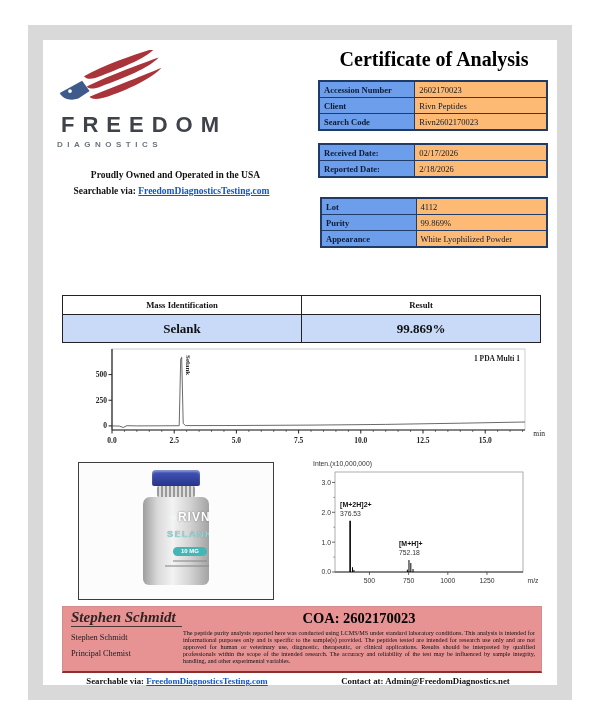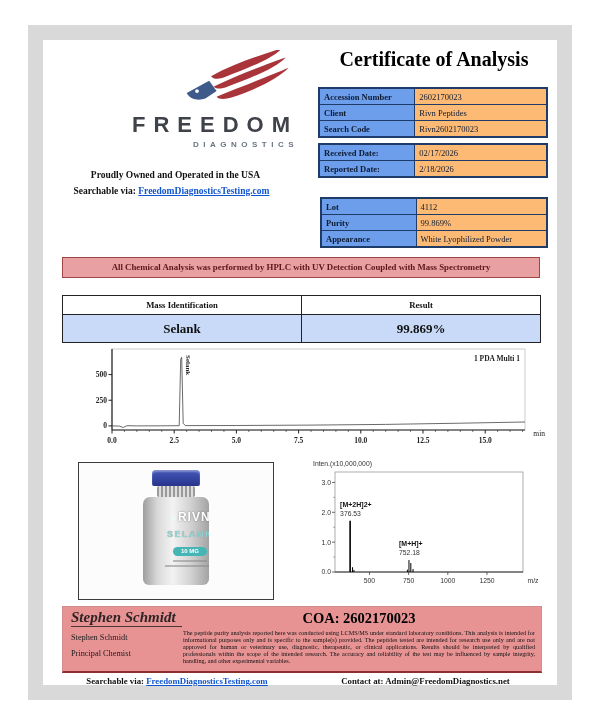--- a/index.html
+++ b/index.html
@@ -2,35 +2,35 @@
 <html><head>
 <meta charset="utf-8">
 <style>
   html,body{margin:0;padding:0;}
   body{width:600px;height:723px;background:#ffffff;font-family:"Liberation Serif",serif;position:relative;overflow:hidden;}
   .frame{position:absolute;left:28px;top:25px;width:514px;height:645px;border:15px solid #d9d9d9;background:#fff;}
   .content{position:relative;width:100%;height:100%;}
   .abs{position:absolute;}
 
   
-  .logo-block{left:10px;top:10px;width:245px;text-align:right;}
+  .logo-block{left:10px;top:10px;width:245px;text-align:left;}
   .brand{font-family:"Liberation Sans",sans-serif;font-weight:bold;font-size:22px;letter-spacing:8px;color:#3f4349;margin-top:2px;padding-left:8px;}
   .brand-sub{font-family:"Liberation Sans",sans-serif;font-weight:bold;font-size:8px;letter-spacing:4.5px;color:#6a7480;margin-top:2px;padding-left:4px;}
   .tagline{left:10px;top:130px;width:245px;text-align:center;font-weight:bold;font-size:9.5px;color:#111;}
   .search-line{left:2px;top:146px;width:253px;text-align:center;font-weight:bold;font-size:9.5px;color:#111;}
   a.lnk,.lnk{color:#1155cc;text-decoration:underline;cursor:pointer;}
 
   
   .coa-title{left:270px;top:8px;width:242px;text-align:center;font-weight:bold;font-size:20px;color:#000;}
   table.info{border-collapse:collapse;width:100%;}
   table.info td{border:1px solid #1f3c68;font-size:8.5px;height:15px;padding:0 4px;color:#0d1b33;}
   table.info td.lab{background:#6d9eeb;font-weight:bold;width:42%;}
   table.info td.val{background:#fdba74;}
   .tbl{border:1.5px solid #1f3c68;}
-  .info1{left:275px;top:47px;width:228px;}
+  .info1{left:275px;top:40px;width:228px;}
   .info2{left:275px;top:103px;width:228px;}
   .prod{left:19px;top:157px;width:218px;}
   .prod td.lab{width:54%;}
   .lot{left:277px;top:157px;width:226px;}
   .lot td.lab{width:42%;}
 
   
   .banner{left:19px;top:217px;width:476px;height:19px;background:#e9a0a2;border:1.5px solid #a04545;
           text-align:center;line-height:19px;font-weight:bold;font-size:8.8px;color:#5e1616;}
 
@@ -145,21 +145,20 @@
               <td class="val">99.869%</td>
             </tr>
       <tr>
               <td class="lab">Appearance</td>
               <td class="val">White Lyophilized Powder</td>
             </tr>
     </tbody>
         </table>
   </div>
 
-  <div class="abs banner">All Chemical Analysis was performed by HPLC with UV Detection Coupled with Mass Spectrometry</div>
 
   <table class="abs mass mass-wrap">
     <thead>
       <tr>
         <th style="width:50%">Mass Identification</th>
         <th style="width:50%">Result</th>
       </tr>
     </thead>
     <tbody>
       <tr>

